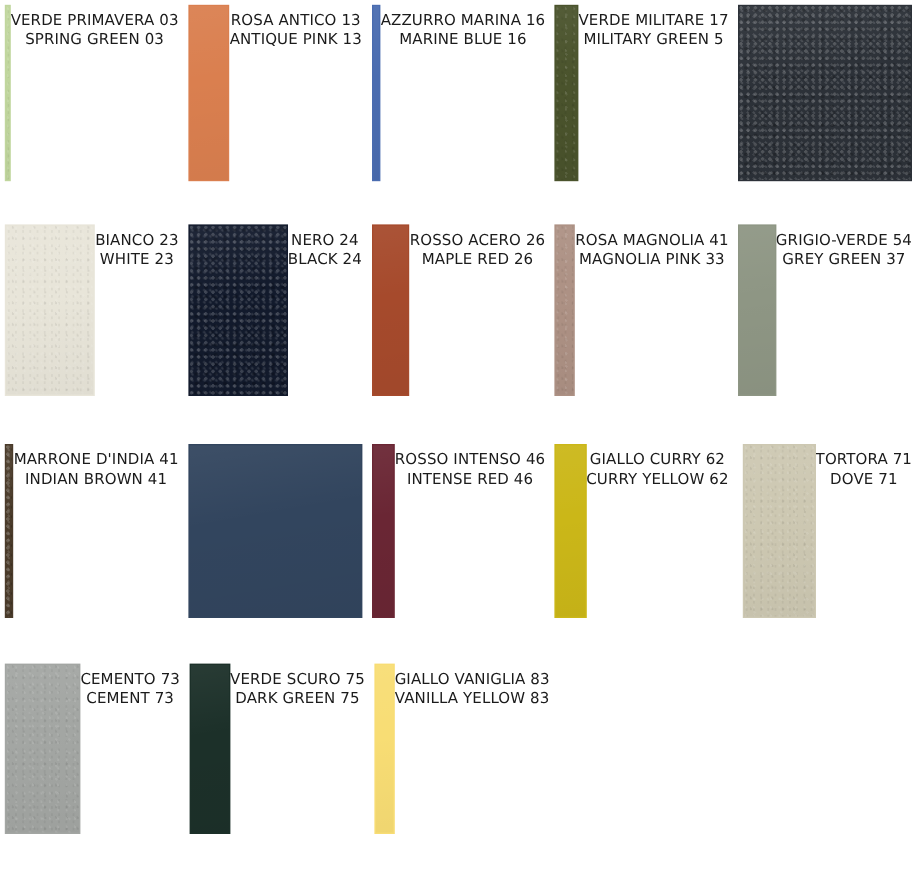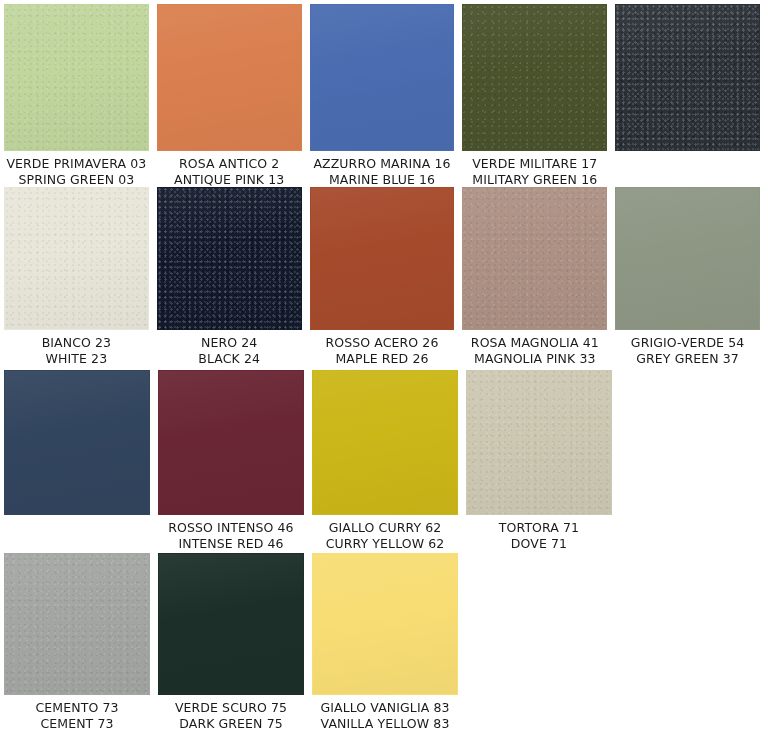--- a/index.html
+++ b/index.html
@@ -28,21 +28,21 @@
     width: 764px;
     height: 183px;
     align-items: flex-start;
   }
   .swatch-row.row-last { height: 180px; border-radius: 13px; }
 
   .swatch-cell {
     width: 146px;
     margin-right: 8px;
     display: flex;
-    flex-direction: column;
+    flex-direction: row;
     align-items: stretch;
   }
   .swatch-cell.cell-empty { visibility: hidden; }
   
   .swatch-row.row-3 .swatch-cell:nth-child(5) { margin-left: 4px; width: 142px; }
 
   .swatch-chip {
     width: 100%;
     height: 145px;
     position: relative;
@@ -113,42 +113,42 @@
         <span class="name-it">VERDE PRIMAVERA 03</span>
         <span class="name-en">SPRING GREEN 03</span>
       </div>
     </div>
     <div class="swatch-cell">
       <div class="swatch-chip" style="background-color: rgb(218, 127, 79);">
         <div class="grain"></div>
         <div class="sheen"></div>
       </div>
       <div class="swatch-label">
-        <span class="name-it">ROSA ANTICO 2</span>
+        <span class="name-it">ROSA ANTICO 13</span>
         <span class="name-en">ANTIQUE PINK 13</span>
       </div>
     </div>
     <div class="swatch-cell">
       <div class="swatch-chip" style="background-color: rgb(74, 108, 176);">
         <div class="grain"></div>
         <div class="sheen"></div>
       </div>
       <div class="swatch-label">
         <span class="name-it">AZZURRO MARINA 16</span>
         <span class="name-en">MARINE BLUE 16</span>
       </div>
     </div>
     <div class="swatch-cell">
       <div class="swatch-chip tex-light" style="background-color: rgb(74, 83, 44);">
         <div class="grain"></div>
         <div class="sheen"></div>
       </div>
       <div class="swatch-label">
         <span class="name-it">VERDE MILITARE 17</span>
-        <span class="name-en">MILITARY GREEN 16</span>
+        <span class="name-en">MILITARY GREEN 5</span>
       </div>
     </div>
     <div class="swatch-cell">
       <div class="swatch-chip tex-heavy" style="background-color: rgb(44, 49, 56);">
         <div class="grain"></div>
         <div class="sheen"></div>
       </div>
     </div>
   </div>
 
@@ -199,20 +199,30 @@
         <div class="sheen"></div>
       </div>
       <div class="swatch-label">
         <span class="name-it">GRIGIO-VERDE 54</span>
         <span class="name-en">GREY GREEN 37</span>
       </div>
     </div>
   </div>
 
   <div class="swatch-row row-3">
+    <div class="swatch-cell">
+      <div class="swatch-chip tex-heavy" style="background-color: rgb(74, 59, 42);">
+        <div class="grain"></div>
+        <div class="sheen"></div>
+      </div>
+      <div class="swatch-label">
+        <span class="name-it">MARRONE D'INDIA 41</span>
+        <span class="name-en">INDIAN BROWN 41</span>
+      </div>
+    </div>
     <div class="swatch-cell">
       <div class="swatch-chip" style="background-color: rgb(50, 69, 94);">
         <div class="grain"></div>
         <div class="sheen"></div>
       </div>
     </div>
     <div class="swatch-cell">
       <div class="swatch-chip" style="background-color: rgb(106, 38, 52);">
         <div class="grain"></div>
         <div class="sheen"></div>

